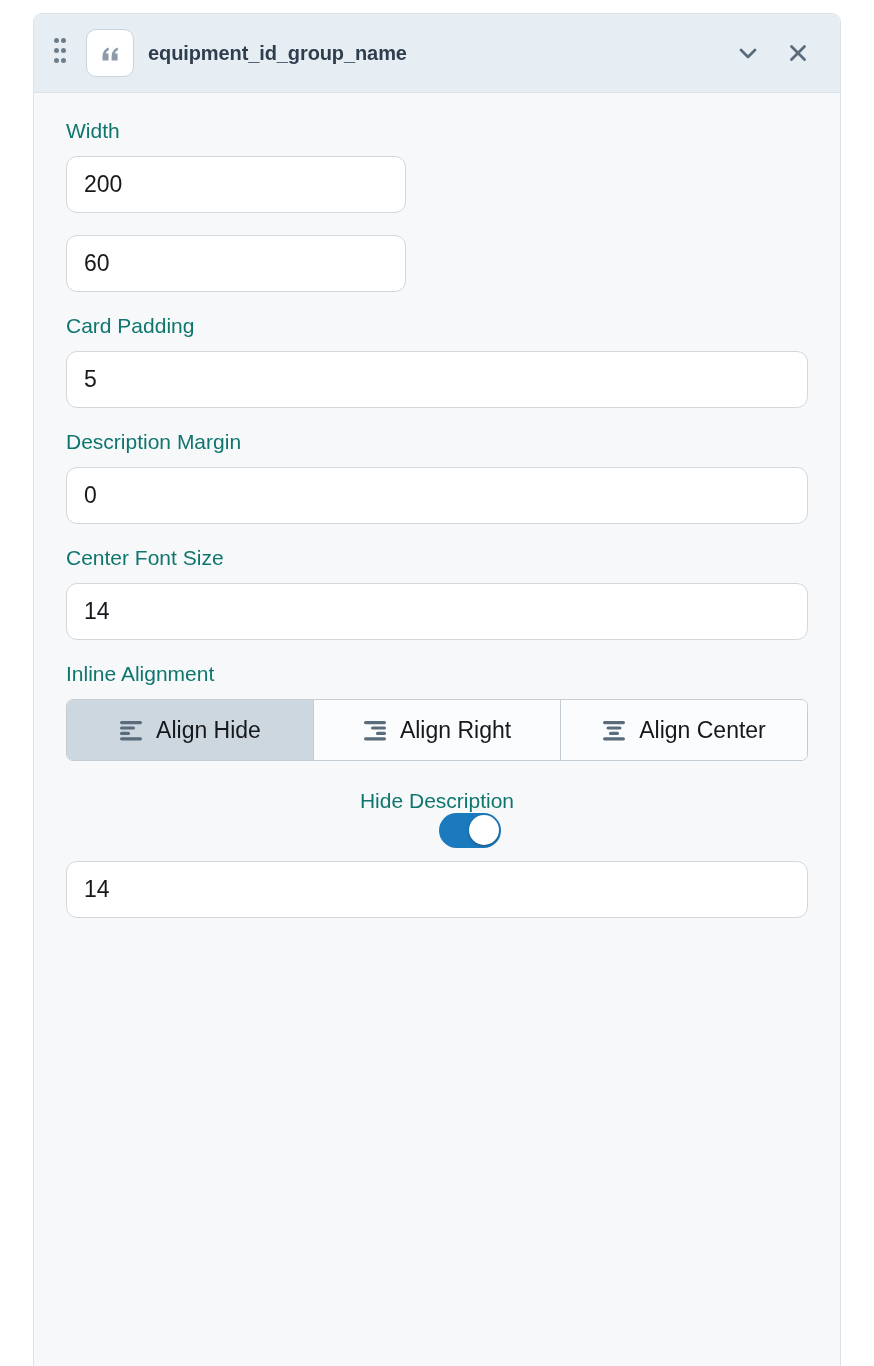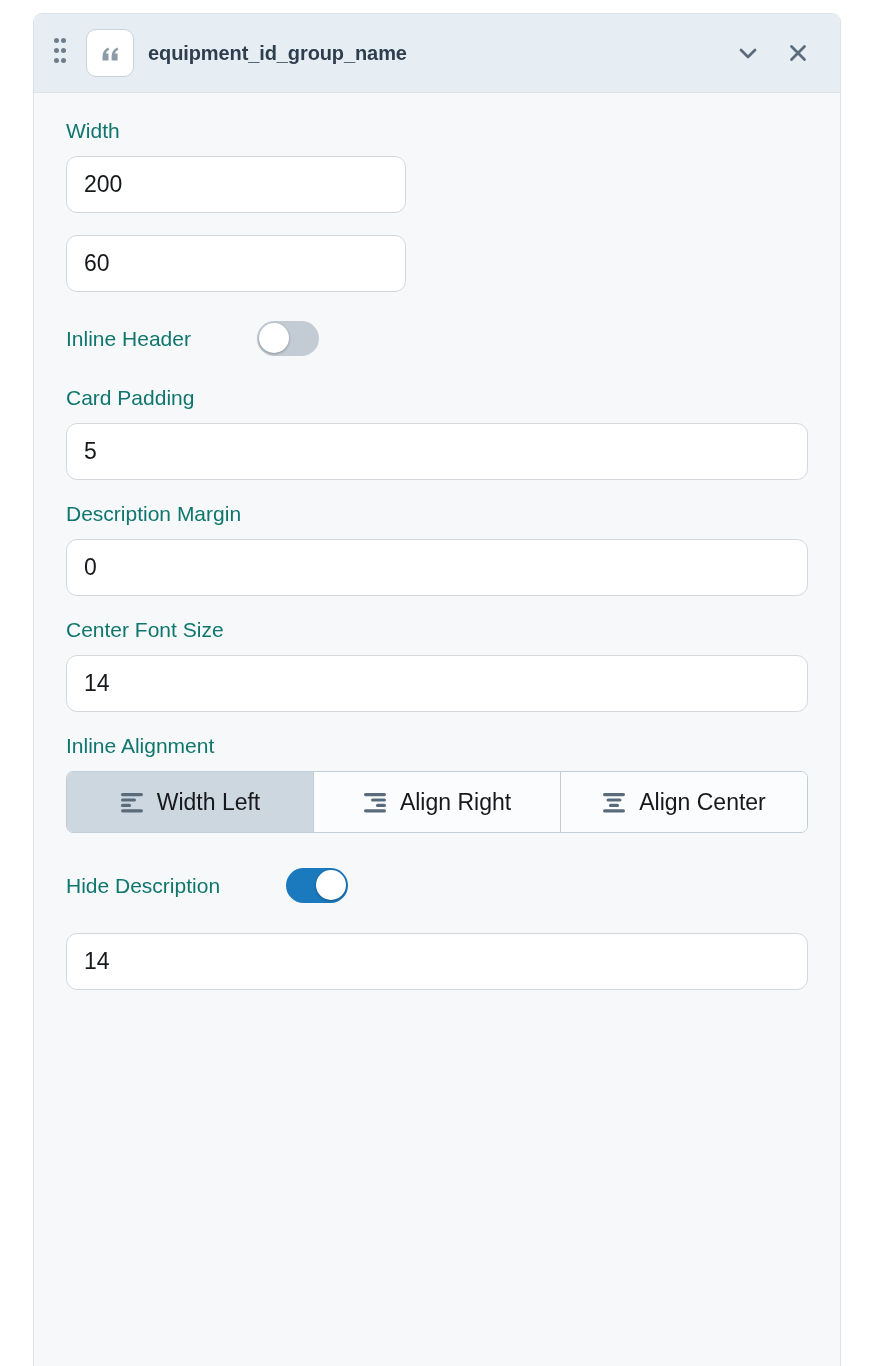--- a/index.html
+++ b/index.html
@@ -212,26 +212,20 @@
 
     <div class="field">
       <div class="field-label">Width</div>
       <div class="text-input narrow" title="Width">200</div>
     </div>
 
     <div class="field">
       <div class="text-input narrow" title="Minimum Height">60</div>
     </div>
 
-    <div class="toggle-row">
-      <div class="field-label">Inline Header</div>
-      <div class="toggle">
-        <span class="knob"></span>
-      </div>
-    </div>
 
     <div class="field">
       <div class="field-label">Card Padding</div>
       <div class="text-input" title="Card Padding">5</div>
     </div>
 
     <div class="field">
       <div class="field-label">Description Margin</div>
       <div class="text-input" title="Description Margin">0</div>
     </div>
@@ -249,21 +243,21 @@
           <span>
             <svg width="26" height="22" viewBox="0 0 26 22" aria-hidden="true">
               <g fill="#5a6b7c">
                 <rect x="1" y="2" width="22" height="3.2" rx="1.6"></rect>
                 <rect x="1" y="7.4" width="15" height="3.2" rx="1.6"></rect>
                 <rect x="1" y="12.8" width="10" height="3.2" rx="1.6"></rect>
                 <rect x="1" y="18.2" width="22" height="3.2" rx="1.6"></rect>
               </g>
             </svg>
           </span>
-          <span>Width Left</span>
+          <span>Align Hide</span>
         </div>
 
         <div class="segment">
           <span>
             <svg width="26" height="22" viewBox="0 0 26 22" aria-hidden="true">
               <g fill="#5a6b7c">
                 <rect x="1" y="2" width="22" height="3.2" rx="1.6"></rect>
                 <rect x="8" y="7.4" width="15" height="3.2" rx="1.6"></rect>
                 <rect x="13" y="12.8" width="10" height="3.2" rx="1.6"></rect>
                 <rect x="1" y="18.2" width="22" height="3.2" rx="1.6"></rect>
@@ -283,21 +277,21 @@
                 <rect x="1" y="18.2" width="22" height="3.2" rx="1.6"></rect>
               </g>
             </svg>
           </span>
           <span>Align Center</span>
         </div>
 
       </div>
     </div>
 
-    <div class="toggle-row" style="margin-top:28px;">
+    <div class="toggle-row" style="margin-top:28px;flex-direction:column;">
       <div class="field-label">Hide Description</div>
       <div class="toggle on">
         <span class="knob"></span>
       </div>
     </div>
 
     <div class="field">
       <div class="text-input" title="Description Font Size">14</div>
     </div>
 

